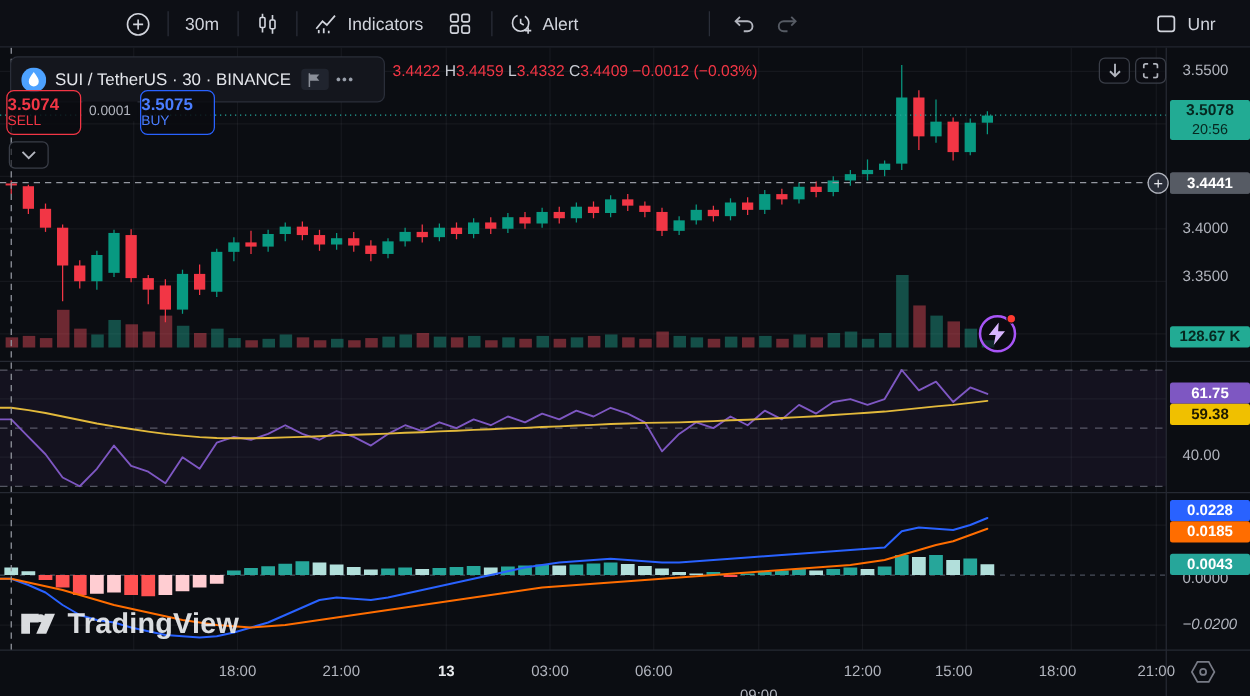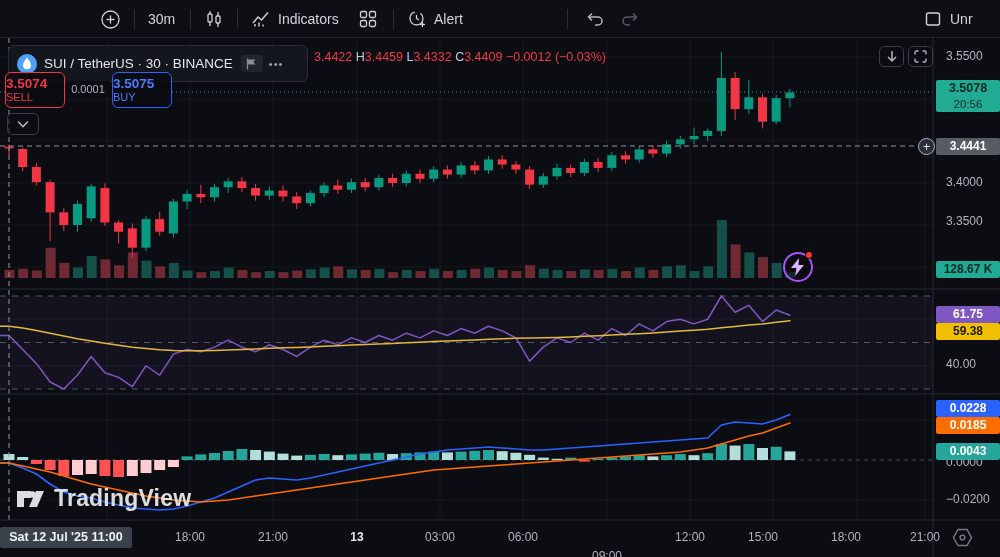--- a/index.html
+++ b/index.html
@@ -483,21 +483,20 @@
       </svg>
   </div>
 
   <div id="cur-price-badge" class="badge">
     <div class="p">3.5078</div>
     <div class="cd">20:56</div>
   </div>
 
   <div id="crosshair-price" class="badge">3.4441</div>
   <div id="plus-target">+</div>
-  <div id="crosshair-time">Sat 12 Jul '25   11:00</div>
 
   <div id="tv-watermark">
     <svg width="30" height="26" viewBox="0 0 30 26" fill="#eceef1">
         <path d="M1 5 h14 v7 h-7 v9 h-7 z"></path>
         <circle cx="16.5" cy="8.5" r="3.2"></circle>
         <path d="M20 5 h8 l-7 16 h-8 z"></path>
       </svg>
     <span>TradingView</span>
   </div>
 
@@ -513,21 +512,21 @@
         <polygon points="6,2.5 15,2.5 19.5,10.5 15,18.5 6,18.5 1.5,10.5"></polygon>
         <circle cx="10.5" cy="10.5" r="2.4"></circle>
       </svg>
   </div>
 
 <div class="axis-label" style="top: 49px;">3.5500</div>
     <div class="axis-label" style="top: 175px;">3.4000</div>
     <div class="axis-label" style="top: 214px;">3.3500</div>
     <div class="axis-label" style="top: 357px;">40.00</div>
     <div class="axis-label" style="top: 455px;">0.0000</div>
-    <div class="axis-label" style="top: 492px;">−0.0200</div>
+    <div class="axis-label" style="top: 492px; font-style: italic;">−0.0200</div>
     <div class="badge" style="top: 138px; height: 17px; background: rgb(86, 91, 100); color: rgb(255, 255, 255); line-height: 17px;">3.4441</div>
     <div class="badge" style="top: 261px; height: 17px; background: rgb(34, 171, 148); color: rgb(6, 40, 32); line-height: 17px;">128.67 K</div>
     <div class="badge" style="top: 306px; height: 17px; background: rgb(126, 87, 194); color: rgb(255, 255, 255); line-height: 17px;">61.75</div>
     <div class="badge" style="top: 323px; height: 17px; background: rgb(240, 192, 0); color: rgb(30, 26, 0); line-height: 17px;">59.38</div>
     <div class="badge" style="top: 400px; height: 17px; background: rgb(41, 98, 255); color: rgb(255, 255, 255); line-height: 17px;">0.0228</div>
     <div class="badge" style="top: 417px; height: 17px; background: rgb(255, 109, 0); color: rgb(255, 255, 255); line-height: 17px;">0.0185</div>
     <div class="badge" style="top: 443px; height: 17px; background: rgb(38, 166, 154); color: rgb(255, 255, 255); line-height: 17px;">0.0043</div>
     <div class="time-label" style="left: 190px;">18:00</div>
     <div class="time-label" style="left: 273px;">21:00</div>
     <div class="time-label" style="left: 357px; color: rgb(232, 234, 237); font-weight: 600;">13</div>

